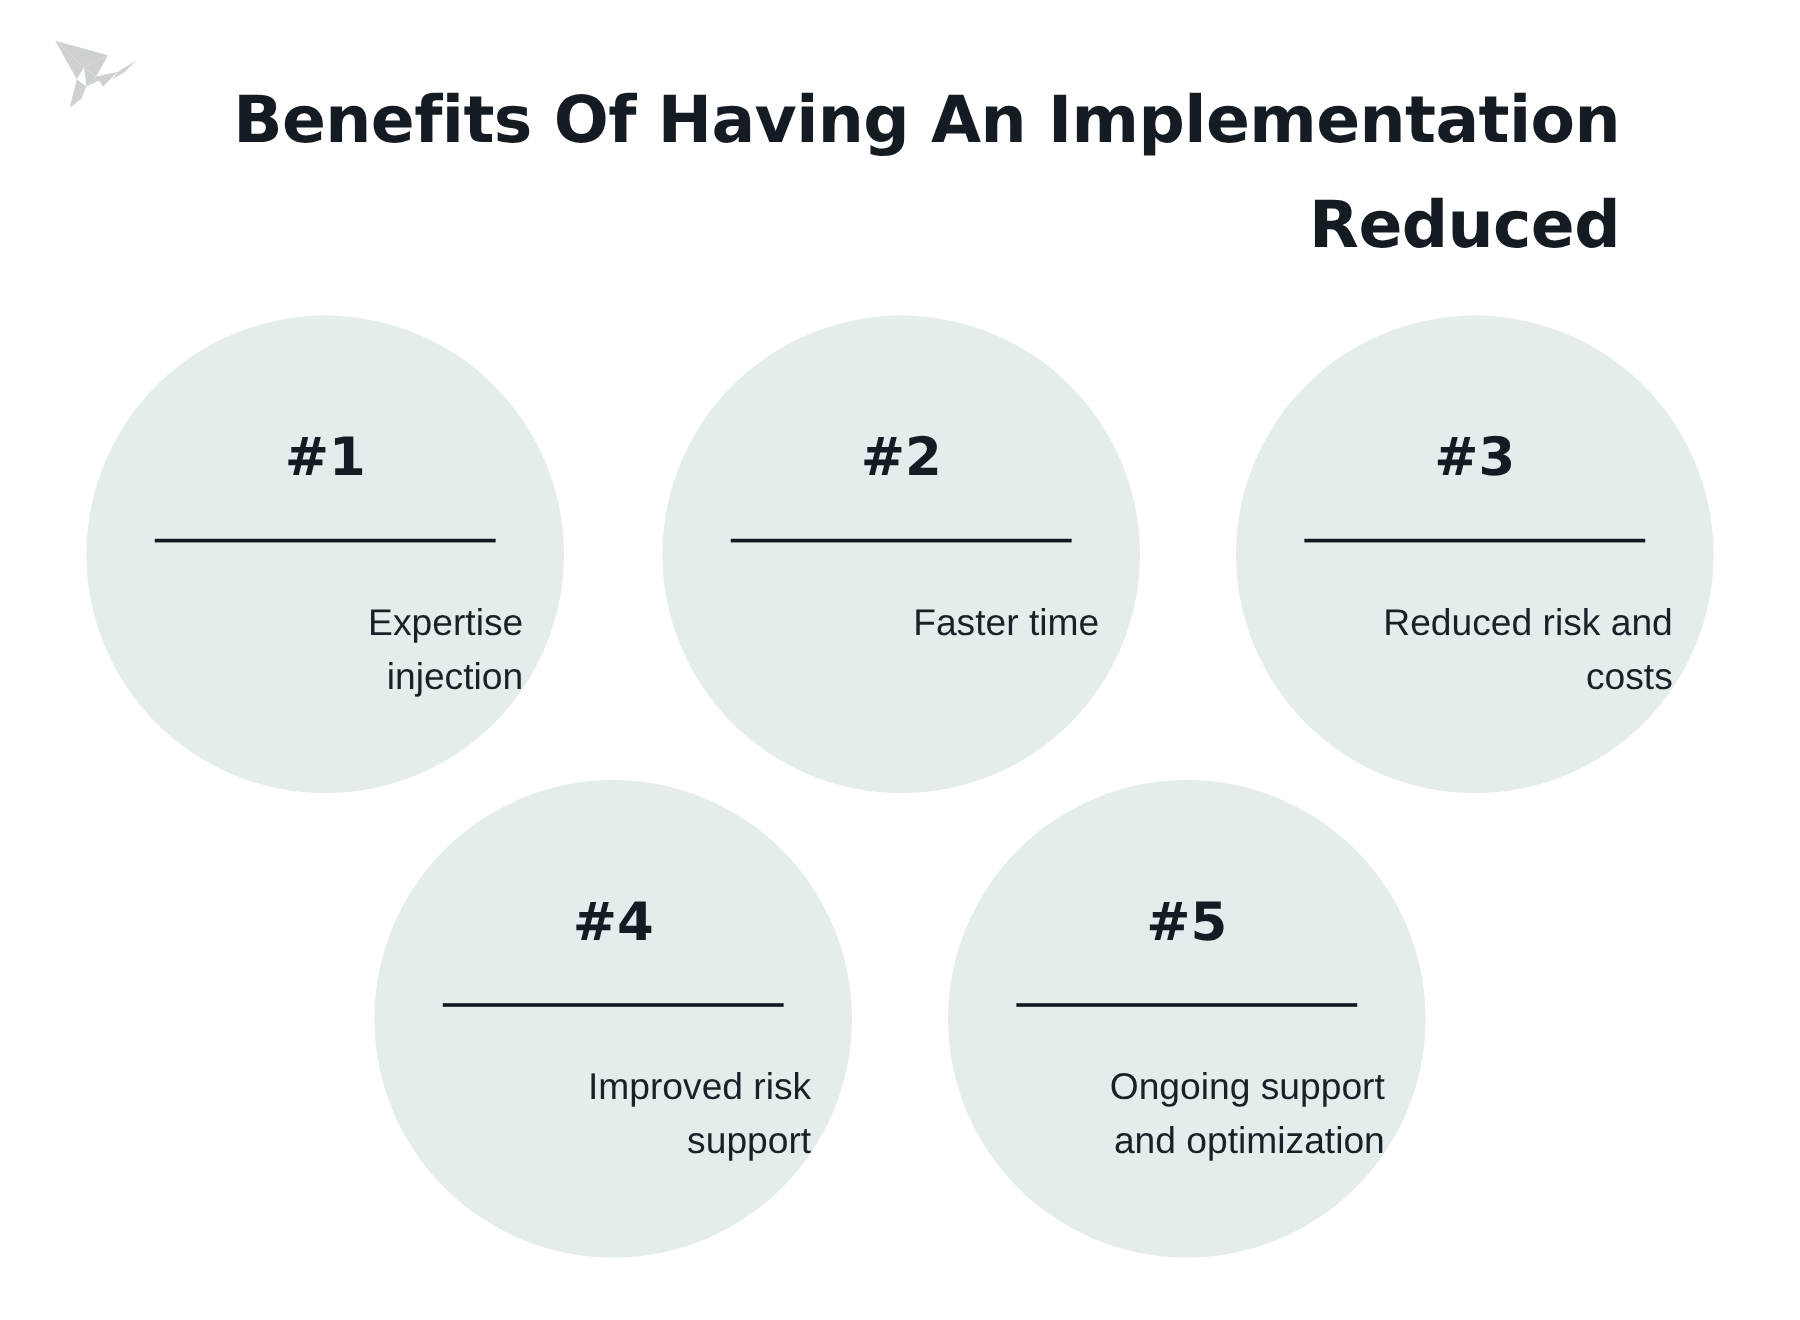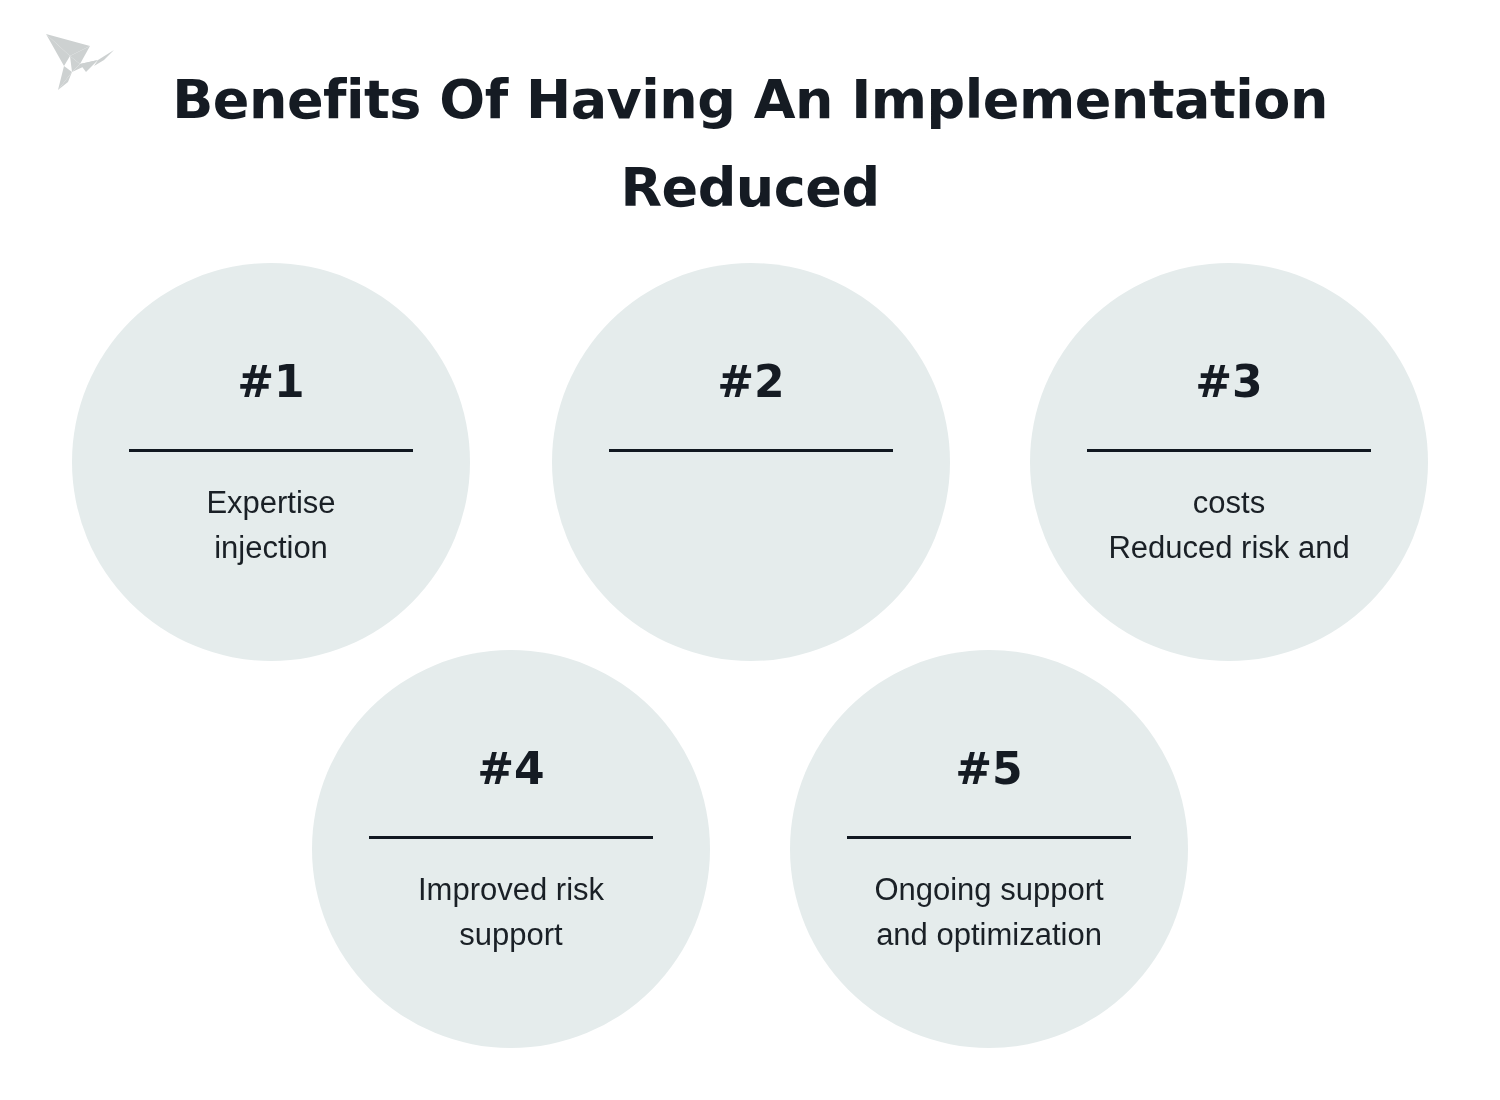--- a/index.html
+++ b/index.html
@@ -29,21 +29,21 @@
     width: 100px;
     height: 80px;
   }
 
   
   .title {
     position: absolute;
     left: 150px;
     top: 56px;
     width: 1200px;
-    text-align: center;
+    text-align: right;
     font-family: "DejaVu Sans", sans-serif;
     font-weight: bold;
     font-size: 54px;
     line-height: 88px;
     letter-spacing: -0.5px;
     color: #151b23;
   }
   .title-line { display: block; }
 
   
@@ -80,22 +80,22 @@
     background: #111821;
     margin-top: 45px;
   }
 
   .circle-label {
     font-family: "Liberation Sans", sans-serif;
     font-weight: normal;
     font-size: 31px;
     line-height: 45px;
     color: #1a2026;
-    text-align: center;
-    margin-top: 28px;
+    text-align: right;
+    margin-top: 44px;
     width: 330px;
   }
   .circle-label .lbl-line { display: block; }
 
   
   .circle-1 { left: 72px;   top: 263px; }
   .circle-2 { left: 552px;  top: 263px; }
   .circle-3 { left: 1030px; top: 263px; }
   
   .circle-4 { left: 312px;  top: 650px; }
@@ -136,29 +136,30 @@
       <div class="circle-label">
         <span class="lbl-line">Expertise</span>
         <span class="lbl-line">injection</span>
       </div>
     </div>
 
     <div class="circle circle-2">
       <div class="circle-number">#2</div>
       <div class="circle-divider"></div>
       <div class="circle-label">
+        <span class="lbl-line">Faster time</span>
       </div>
     </div>
 
     <div class="circle circle-3">
       <div class="circle-number">#3</div>
       <div class="circle-divider"></div>
       <div class="circle-label">
+        <span class="lbl-line">Reduced risk and</span>
         <span class="lbl-line">costs</span>
-        <span class="lbl-line">Reduced risk and</span>
       </div>
     </div>
 
     <div class="circle circle-4">
       <div class="circle-number">#4</div>
       <div class="circle-divider"></div>
       <div class="circle-label">
         <span class="lbl-line">Improved risk</span>
         <span class="lbl-line">support</span>
       </div>

